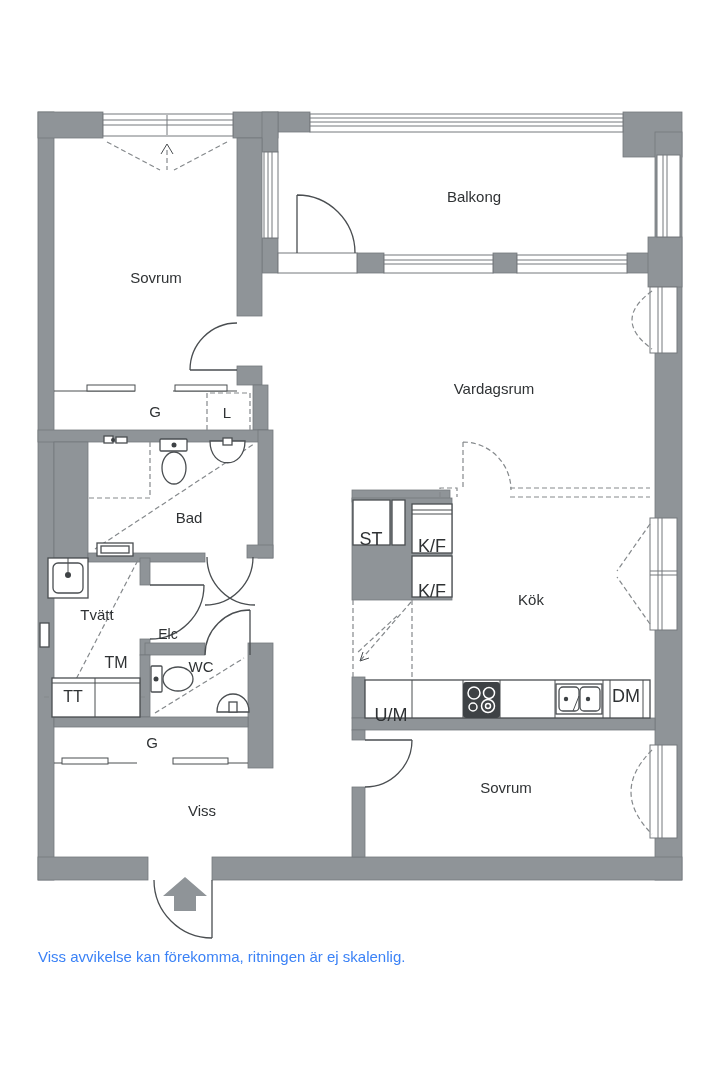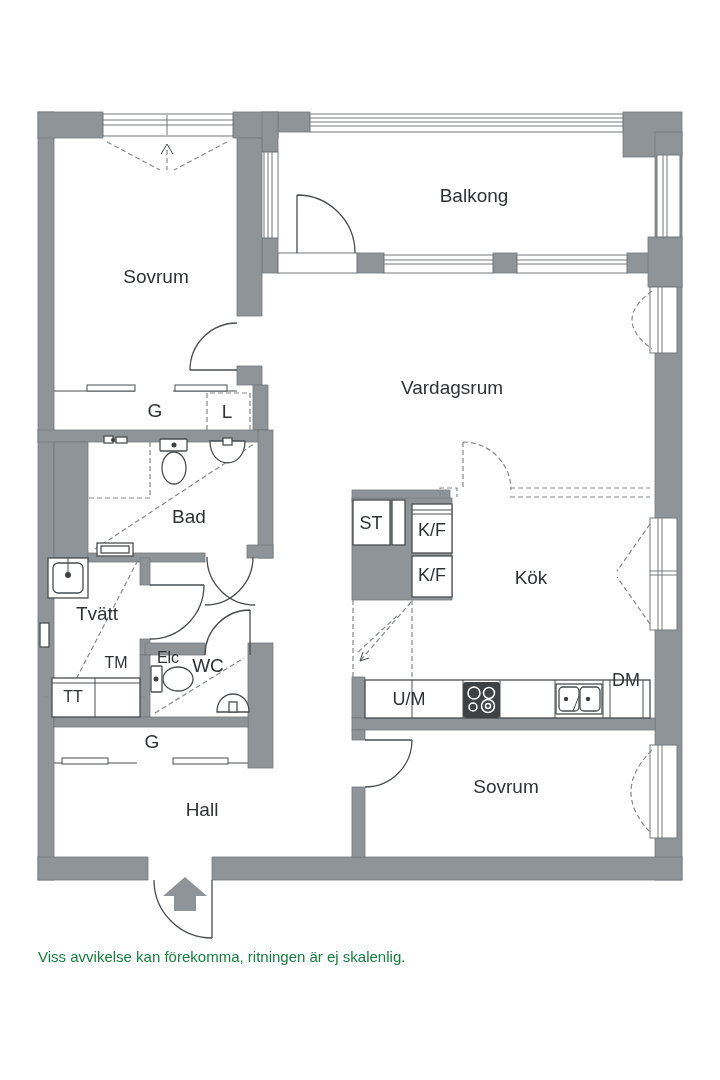--- a/index.html
+++ b/index.html
@@ -14,25 +14,25 @@
   .win{fill:#fff;stroke:var(--wallstroke);stroke-width:1;}
   .wln{stroke:var(--wallstroke);stroke-width:1;fill:none;}
   .ln{stroke:var(--line);stroke-width:1.3;fill:none;}
   .thin{stroke:var(--line);stroke-width:1;fill:none;}
   .dsh{stroke:var(--dash);stroke-width:1.2;fill:none;stroke-dasharray:5 3;}
   .fixw{fill:#fff;stroke:var(--line);stroke-width:1.3;}
   .fixd{fill:var(--fixture);stroke:none;}
   .burner{fill:none;stroke:#fff;stroke-width:1.5;}
   .panel{fill:#fff;stroke:var(--line);stroke-width:1;}
   .lbl{position:absolute;transform:translate(-50%,-50%);color:var(--text);
-       font-size:19px;white-space:nowrap;}
-  .lbl-md{font-size:18px;}
+       font-size:15px;white-space:nowrap;}
+  .lbl-md{font-size:18px;margin-top:16px;}
   .lbl-sm{font-size:16px;}
-  .lbl-xs{font-size:16px;margin-top:24px;}
-  .disclaimer{position:absolute;left:38px;top:948px;color:#15803d;font-size:15px;
+  .lbl-xs{font-size:14px;}
+  .disclaimer{position:absolute;left:38px;top:948px;color:#3b82f6;font-size:15px;
        white-space:nowrap;}
 </style>
 </head>
 <body>
 
 <div class="canvas">
   <svg class="plan-svg" width="720" height="1080" viewBox="0 0 720 1080">
 
     <g>
       <rect class="wall" x="38" y="112" width="16" height="768"></rect>
@@ -249,33 +249,33 @@
         <circle class="fixd" cx="588" cy="699" r="2.2"></circle>
         <path class="thin" d="M573 711 L579 696"></path>
       </g>
 
       <polygon fill="var(--wall)" points="163,896 185,877 207,896 196,896 196,911 174,911 174,896"></polygon>
     </g>
   </svg>
 
   <div class="lbl" style="left:156px;top:277px">Sovrum</div>
   <div class="lbl" style="left:474px;top:196px">Balkong</div>
-  <div class="lbl" style="left:452px;top:388px">Vardagsrum</div>
+  <div class="lbl" style="left:494px;top:388px">Vardagsrum</div>
   <div class="lbl" style="left:155px;top:411px">G</div>
   <div class="lbl" style="left:227px;top:412px">L</div>
   <div class="lbl" style="left:189px;top:517px">Bad</div>
   <div class="lbl" style="left:97px;top:614px">Tvätt</div>
   <div class="lbl lbl-xs" style="left:168px;top:634px">Elc</div>
-  <div class="lbl" style="left:208px;top:666px">WC</div>
+  <div class="lbl" style="left:201px;top:666px">WC</div>
   <div class="lbl lbl-sm" style="left:73px;top:697px">TT</div>
   <div class="lbl lbl-sm" style="left:116px;top:663px">TM</div>
   <div class="lbl" style="left:152px;top:742px">G</div>
-  <div class="lbl" style="left:202px;top:810px">Hall</div>
+  <div class="lbl" style="left:202px;top:810px">Viss</div>
   <div class="lbl lbl-md" style="left:371px;top:523px">ST</div>
   <div class="lbl lbl-md" style="left:432px;top:530px">K/F</div>
   <div class="lbl lbl-md" style="left:432px;top:575px">K/F</div>
-  <div class="lbl" style="left:531px;top:578px">Kök</div>
-  <div class="lbl lbl-md" style="left:409px;top:699px">U/M</div>
+  <div class="lbl" style="left:531px;top:599px">Kök</div>
+  <div class="lbl lbl-md" style="left:391px;top:699px">U/M</div>
   <div class="lbl lbl-md" style="left:626px;top:680px">DM</div>
   <div class="lbl" style="left:506px;top:787px">Sovrum</div>
 
   <div class="disclaimer">Viss avvikelse kan förekomma, ritningen är ej skalenlig.</div>
 </div>
 
 </body></html>

